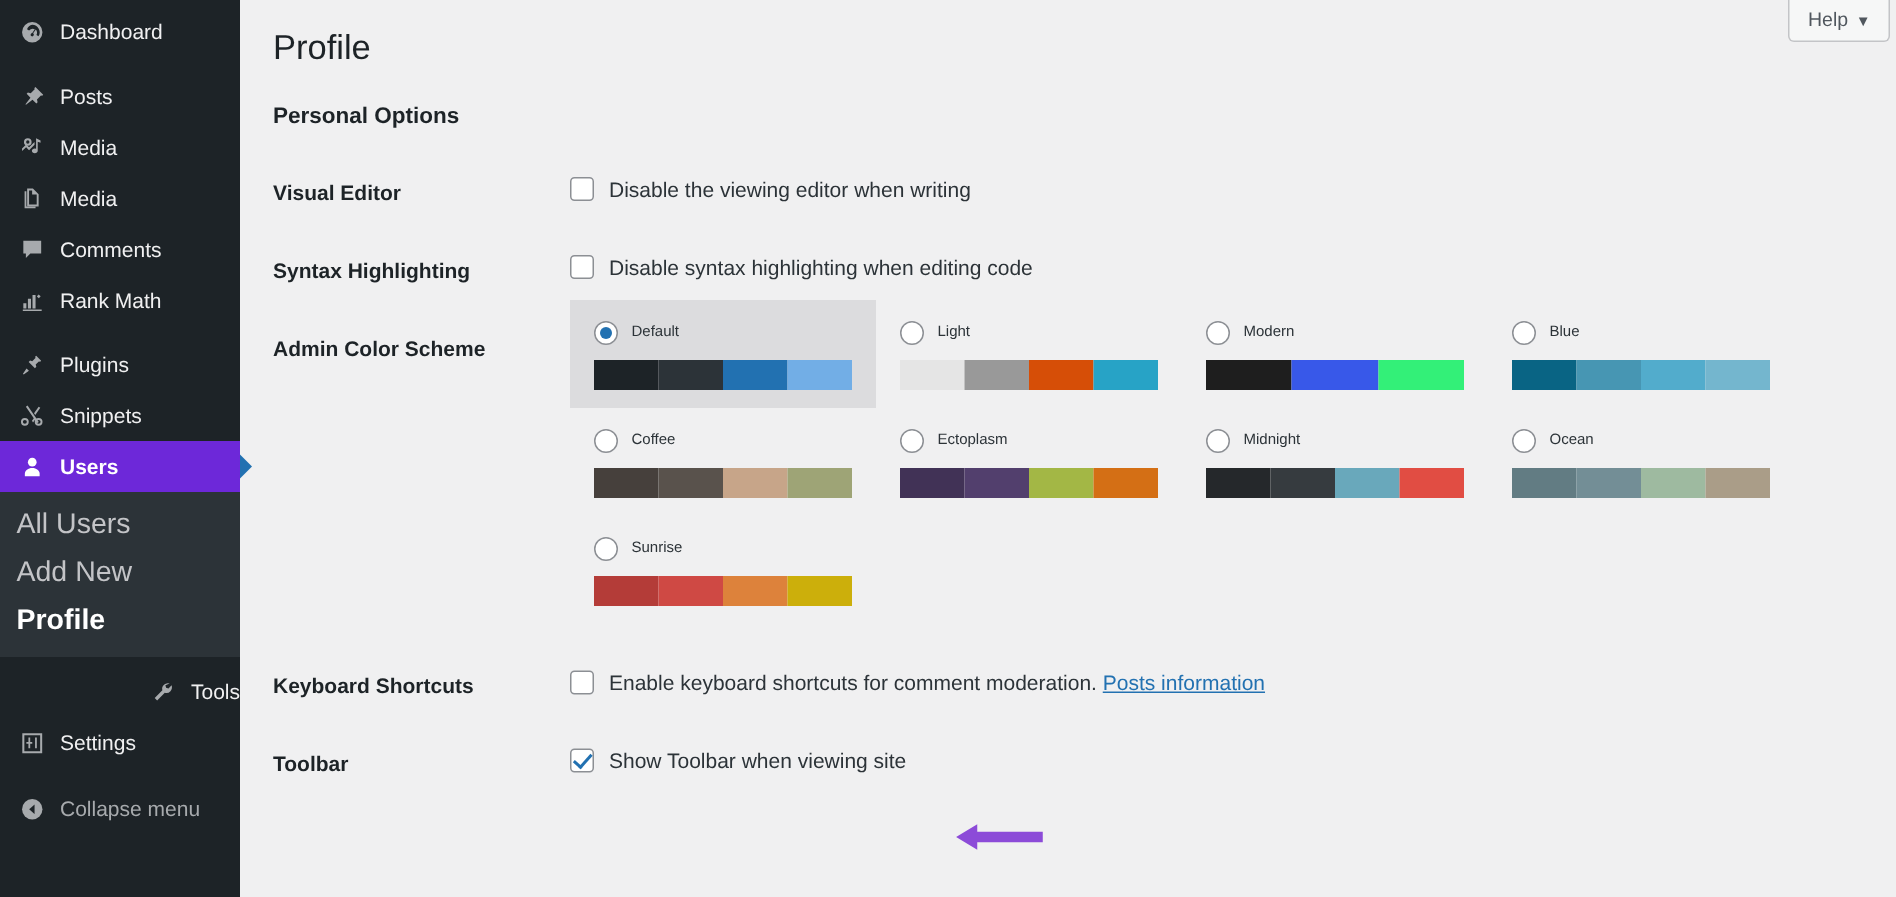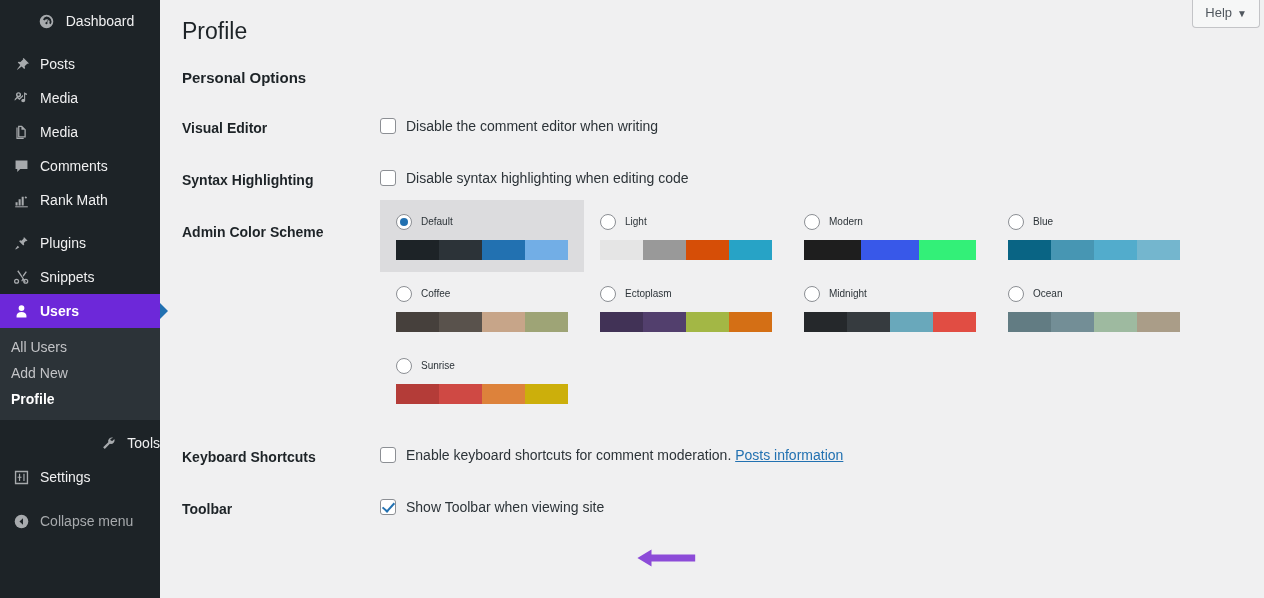--- a/index.html
+++ b/index.html
@@ -56,21 +56,21 @@
   .menu-item.dim { color: #a7aaad; }
   .menu-sep { height: 9px; }
 
   .submenu {
     background: #2c3338;
     padding: 6px 0 8px 0;
   }
   .submenu-item {
     display: block;
     padding: 5px 0 5px 11px;
-    font-size: 14px;
+    font-size: 19px;
     color: #c3c4c7;
     cursor: pointer;
     position: relative;
   }
   .submenu-item.current { color: #fff; font-weight: 700; }
 
   .collapse-row {
     margin-top: 10px;
   }
 
@@ -204,21 +204,21 @@
   }
 </style>
 </head>
 <body>
 
 <div id="app">
 
   <div class="sidebar">
 
     <div class="menu-group">
-      <div class="menu-item" style="margin-top:4px;justify-content:center;">
+      <div class="menu-item" style="margin-top:4px;">
         <span class="mi-icon">
           <svg width="17" height="17" viewBox="0 0 20 20" fill="currentColor">
               <path d="M10 2a8 8 0 100 16 8 8 0 000-16zm0 2.2a5.8 5.8 0 014.9 8.9l-1.6-1a3.9 3.9 0 00-.5-4.3l-2.1 2.9a1.4 1.4 0 01-1.1 2.5 1.4 1.4 0 01.4-2.7l2-2.9a3.9 3.9 0 00-4.5 1.1l-1.6-1A5.8 5.8 0 0110 4.2z"></path>
             </svg>
         </span>
         <span class="mi-label">Dashboard</span>
       </div>
 
       <div class="menu-sep"></div>
 
@@ -359,21 +359,21 @@
 
     <h2 class="section-title">Personal Options</h2>
 
     <table class="form-table">
       <tbody>
           <tr>
         <th>Visual Editor</th>
         <td>
           <div class="cb-row">
             <span class="checkbox"></span>
-            <span class="cb-label">Disable the comment editor when writing</span>
+            <span class="cb-label">Disable the viewing editor when writing</span>
           </div>
         </td>
       </tr>
 
       <tr>
         <th>Syntax Highlighting</th>
         <td>
           <div class="cb-row">
             <span class="checkbox"></span>
             <span class="cb-label">Disable syntax highlighting when editing code</span>

